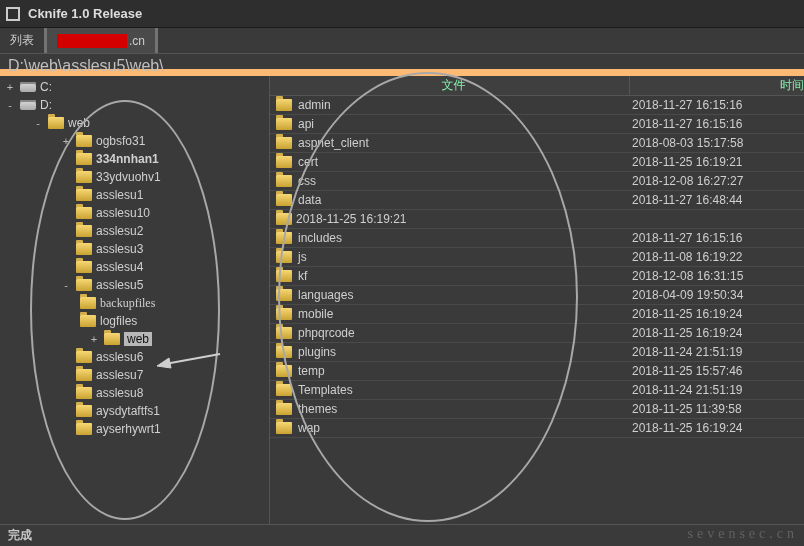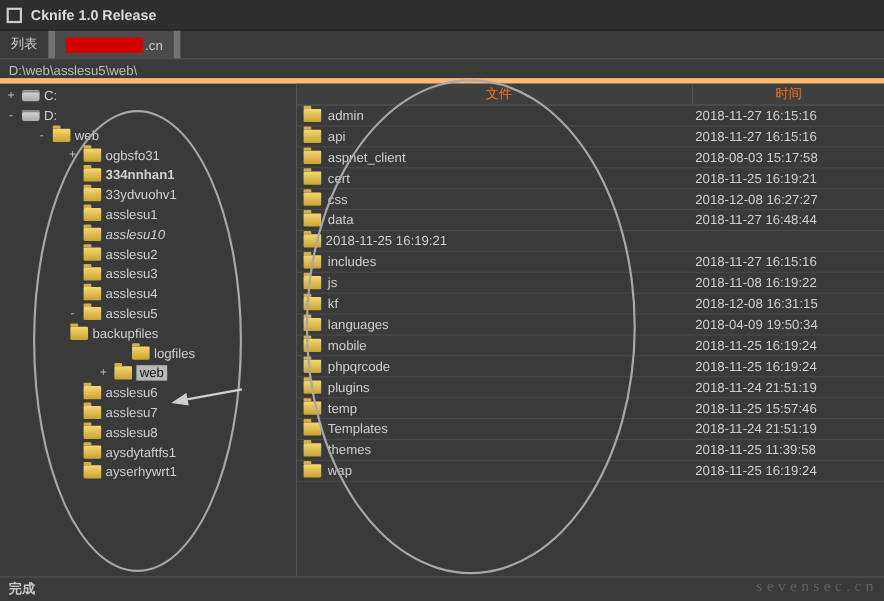--- a/index.html
+++ b/index.html
@@ -17,31 +17,31 @@
   }
   .title-icon {
     width: 14px; height: 14px; border: 2px solid #ccc; margin-right: 8px;
   }
   .title-text { font-weight: bold; color: #ddd; font-size: 13px; }
   .tabbar {
     height: 26px; background: #3a3a3a; display: flex; align-items: stretch;
     border-bottom: 1px solid #555;
   }
   .tab {
-    padding: 4px 10px; border-right: 6px solid #737373; display: flex;
+    padding: 4px 10px; border-right: 3px solid #737373; display: flex;
     align-items: center; font-size: 12px;
   }
   .tab.active { background: #4a4a4a; }
   .redacted {
     display: inline-block; width: 70px; height: 14px; background: #d40000;
     margin-right: 2px;
   }
   .pathbar {
-    height: 22px; padding: 3px 8px; color: #bfbfbf; font-size: 12px;
-    border-bottom: 5px solid #fdba74;
+    height: 22px; padding: 3px 8px; color: #bfbfbf; font-size: 16px;
+    border-bottom: 7px solid #fdba74;
   }
   .main { display: flex; height: 448px; }
   .tree-pane {
     width: 270px; border-right: 1px solid #555; overflow: hidden; padding: 2px 0;
     position: relative;
   }
   .tree-row {
     display: flex; align-items: center; height: 18px; padding-right: 4px;
     white-space: nowrap;
   }
@@ -63,24 +63,24 @@
     content: ""; position: absolute; top: -3px; left: 0; width: 7px; height: 3px;
     background: #d4b04a; border-radius: 1px 1px 0 0;
   }
   .tree-label { color: #d0d0d0; }
   .tree-label.sel {
     background: #b8b8b8; color: #111; padding: 0 3px;
   }
   .list-pane { flex: 1; position: relative; overflow: hidden; }
   .list-header {
     display: flex; height: 20px; background: #3f3f3f; border-bottom: 1px solid #555;
-    color: #f97316;
+    color: #86efac;
   }
   .col-file { flex: 0 0 360px; padding-left: 8px; display: flex; align-items: center; justify-content: center; border-right: 1px solid #555; }
-  .col-time { flex: 1; display: flex; align-items: center; justify-content: center; }
+  .col-time { flex: 1; display: flex; align-items: center; justify-content: flex-end; }
   .list-body { height: 428px; overflow: hidden; }
   .file-row {
     display: flex; align-items: center; height: 19px; border-bottom: 1px solid #4a4a4a;
   }
   .file-row .folder-icon { margin-left: 6px; }
   .file-name { flex: 0 0 336px; color: #cfcfcf; padding-left: 2px; }
   .file-time { flex: 1; color: #cfcfcf; text-align: left; }
   .statusbar {
     height: 22px; display: flex; align-items: center; padding: 0 8px;
     color: #c8c8c8; border-top: 1px solid #555; background: #3a3a3a; font-weight: bold;
@@ -149,21 +149,21 @@
       <div class="tree-row" style="padding-left: 60px;">
         <span class="exp"></span>
         <span class="folder-icon"></span>
         <span class="tree-label">33ydvuohv1</span>
       </div>
       <div class="tree-row" style="padding-left: 60px;">
         <span class="exp"></span>
         <span class="folder-icon"></span>
         <span class="tree-label">asslesu1</span>
       </div>
-      <div class="tree-row" style="padding-left: 60px; font-style: italic;">
+      <div class="tree-row" style="padding-left: 60px;">
         <span class="exp"></span>
         <span class="folder-icon"></span>
         <span class="tree-label">asslesu10</span>
       </div>
       <div class="tree-row" style="padding-left: 60px;">
         <span class="exp"></span>
         <span class="folder-icon"></span>
         <span class="tree-label">asslesu2</span>
       </div>
       <div class="tree-row" style="padding-left: 60px;">
@@ -174,26 +174,26 @@
       <div class="tree-row" style="padding-left: 60px;">
         <span class="exp"></span>
         <span class="folder-icon"></span>
         <span class="tree-label">asslesu4</span>
       </div>
       <div class="tree-row" style="padding-left: 60px;">
         <span class="exp">-</span>
         <span class="folder-icon"></span>
         <span class="tree-label">asslesu5</span>
       </div>
-      <div class="tree-row" style="padding-left: 48px;">
+      <div class="tree-row" style="padding-left: 64px; font-family: Liberation Serif, serif;">
         <span class="exp"></span>
         <span class="folder-icon"></span>
         <span class="tree-label">backupfiles</span>
       </div>
-      <div class="tree-row" style="padding-left: 104px;">
+      <div class="tree-row" style="padding-left: 64px;">
         <span class="exp"></span>
         <span class="folder-icon"></span>
         <span class="tree-label">logfiles</span>
       </div>
       <div class="tree-row" style="padding-left: 88px;">
         <span class="exp">+</span>
         <span class="folder-icon"></span>
         <span class="tree-label sel">web</span>
       </div>
       <div class="tree-row" style="padding-left: 60px;">

